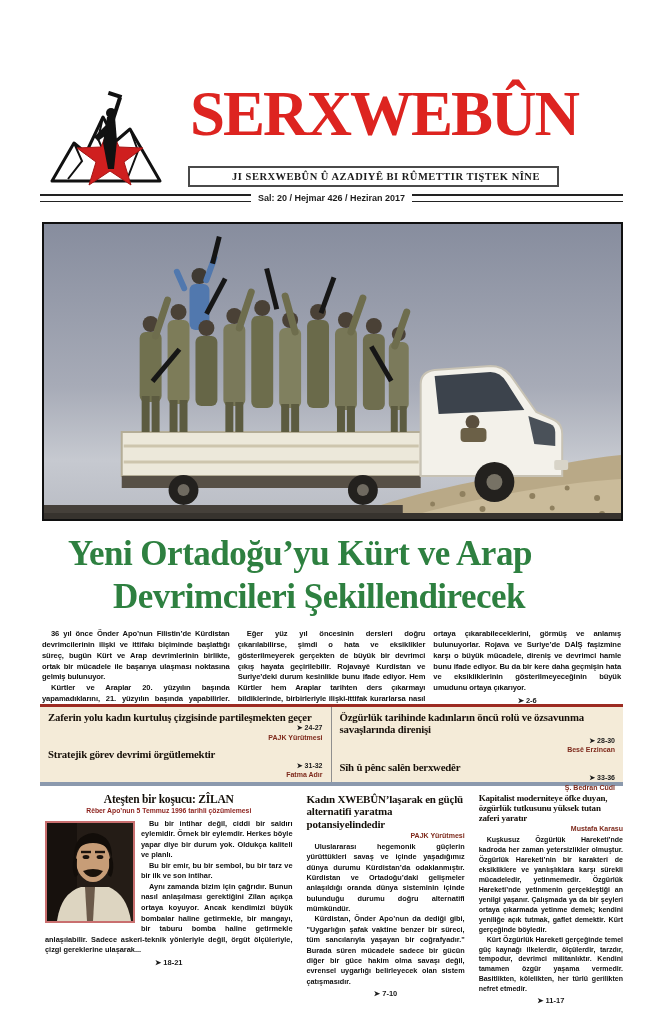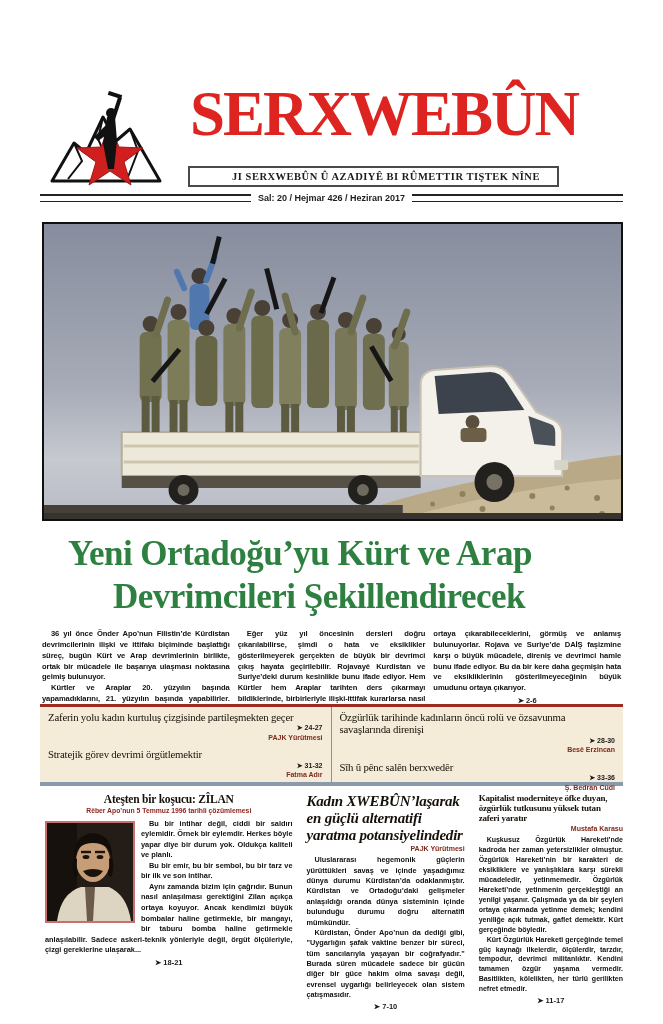--- a/index.html
+++ b/index.html
@@ -37,21 +37,21 @@
   .lead-col{flex:1;font-size:7.6px;font-weight:bold;line-height:1.43;text-align:justify;
       letter-spacing:-.1px;color:#111;}
   .lead-col p{margin:0;text-indent:9px;}
   .pref{font-size:7.5px;font-weight:bold;text-align:center;color:#1a1a1a;margin-top:2px;}
 
   
   #teasers{position:absolute;left:40px;top:704px;width:583px;height:82px;box-sizing:border-box;
       background:#f4ebd8;border-top:3px solid #9c2b22;border-bottom:4px solid #8b99ad;display:flex;}
   .tease-col{width:50%;box-sizing:border-box;padding:4px 8px 0 8px;}
   .tease-col.left{border-right:1px solid #8f8f8f;}
-  .tease-title{font-family:"Liberation Serif",serif;font-weight:normal;font-size:10.8px;
+  .tease-title{font-family:"Liberation Serif",serif;font-weight:bold;font-size:10.8px;
       line-height:1.15;color:#17100a;letter-spacing:-.2px;}
   .tease-meta{text-align:right;font-size:7px;font-weight:bold;line-height:1.35;}
   .tease-ref{color:#1a1a1a;}
   .tease-author{color:#7e2a1c;}
   .tease-item{margin-bottom:6px;}
 
   
   #bottom{position:absolute;left:45px;top:793px;width:578px;display:flex;gap:14px;}
   .art-title{font-family:"Liberation Serif",serif;font-weight:bold;color:#15100a;
       line-height:1.12;letter-spacing:-.2px;}
@@ -59,21 +59,21 @@
   .art-body p{margin:0;text-indent:8px;font-weight:bold;text-align:justify;line-height:1.42;color:#111;}
 
   #col-zilan{width:252px;}
   #col-zilan .art-title{font-size:11.5px;text-align:center;}
   #col-zilan .subtitle{text-align:center;font-size:6.8px;font-weight:bold;color:#8b1f1a;margin:1px 0 5px 0;}
   #col-zilan .art-body{font-size:7.4px;}
   #ocalan-photo{float:left;width:86px;height:98px;border:2px solid #c96f6f;margin:2px 6px 2px 0;background:#1d1714;}
   #ocalan-photo svg{display:block;width:100%;height:100%;}
 
   #col-kadin{width:161px;}
-  #col-kadin .art-title{font-size:15px;font-style:italic;}
+  #col-kadin .art-title{font-size:11px;}
   #col-kadin .art-body{font-size:7.3px;}
 
   #col-kapital{width:147px;}
   #col-kapital .art-title{font-size:9px;}
   #col-kapital .art-body{font-size:7px;}
 </style>
 </head>
 <body>
 
 <div id="masthead">

